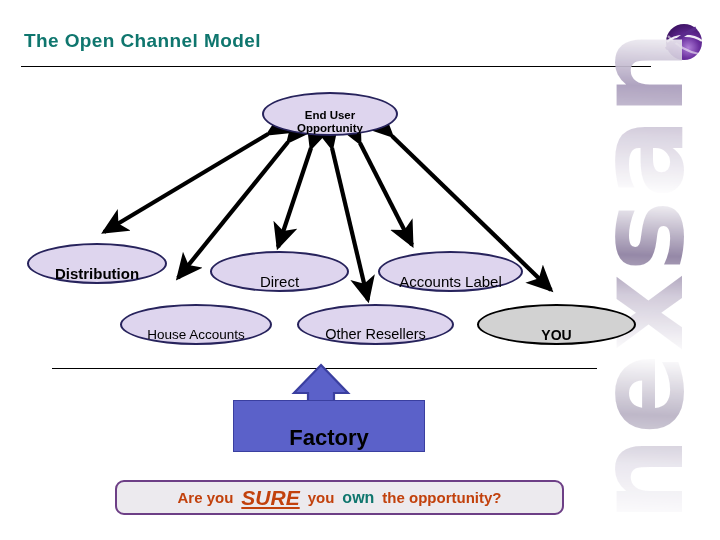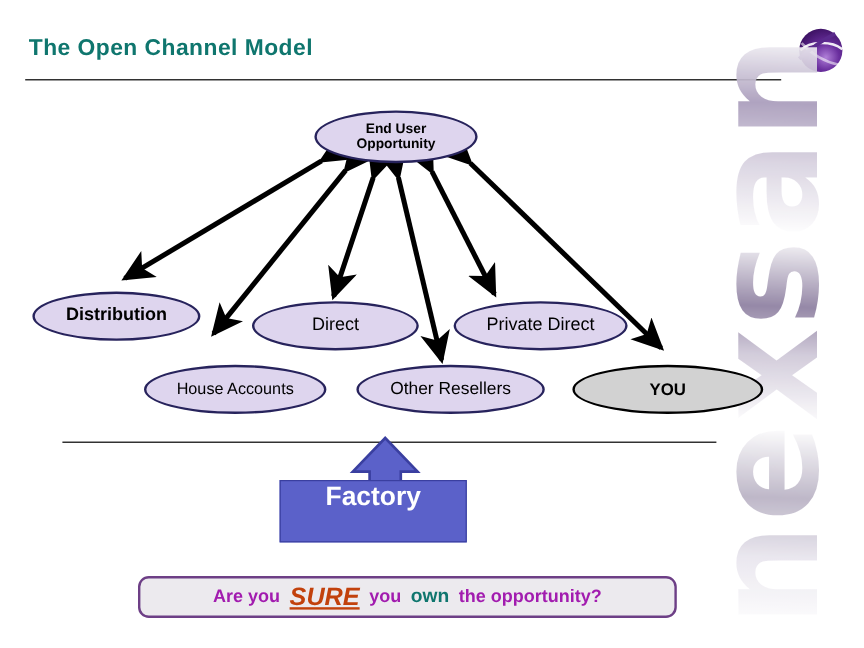--- a/index.html
+++ b/index.html
@@ -85,21 +85,21 @@
     left: 0;
     top: 0;
     width: 720px;
     height: 540px;
   }
 
   
   .node {
     position: absolute;
     display: flex;
-    align-items: center;
+    align-items: flex-end;
     justify-content: center;
     text-align: center;
     border-radius: 50%;
     background: #ded5ee;
     border: 2.2px solid #27235c;
     box-sizing: border-box;
     color: #000000;
     line-height: 1.08;
   }
   .node .node-label { display: block; }
@@ -150,50 +150,50 @@
     position: absolute;
     left: 290px;
     top: 363px;
     width: 62px;
     height: 42px;
   }
   #factory-box {
     position: absolute;
     left: 233px;
     top: 400px;
-    width: 156px;
+    width: 192px;
     height: 52px;
     background: #5b61c9;
     border: 1.5px solid #3a3fa0;
     box-sizing: border-box;
     display: flex;
-    align-items: flex-start;
+    align-items: flex-end;
     justify-content: center;
-    color: #ffffff;
+    color: #000000;
     font-size: 22px;
     font-weight: bold;
   }
 
   
   #banner {
     position: absolute;
     left: 115px;
     top: 480px;
     width: 449px;
     height: 35px;
     background: #eceaee;
     border: 2px solid #6d3f86;
     border-radius: 9px;
     box-sizing: border-box;
     display: flex;
     align-items: center;
     justify-content: center;
     white-space: nowrap;
   }
-  .bn { font-weight: bold; color: #a21caf; font-size: 15px; }
+  .bn { font-weight: bold; color: #c2410c; font-size: 15px; }
   .bn-sure {
     font-weight: bold;
     font-style: italic;
     text-decoration: underline;
     color: #c2410c;
     font-size: 21px;
     padding: 0 3px;
   }
   .bn-own {
     font-weight: bold;
@@ -261,21 +261,21 @@
 
   <div class="node node-distribution">
     <span class="node-label">Distribution</span>
   </div>
 
   <div class="node node-direct">
     <span class="node-label">Direct</span>
   </div>
 
   <div class="node node-private-label">
-    <span class="node-label">Private Direct</span>
+    <span class="node-label">Accounts Label</span>
   </div>
 
   <div class="node node-house-accounts">
     <span class="node-label">House Accounts</span>
   </div>
 
   <div class="node node-other-resellers">
     <span class="node-label">Other Resellers</span>
   </div>
 

